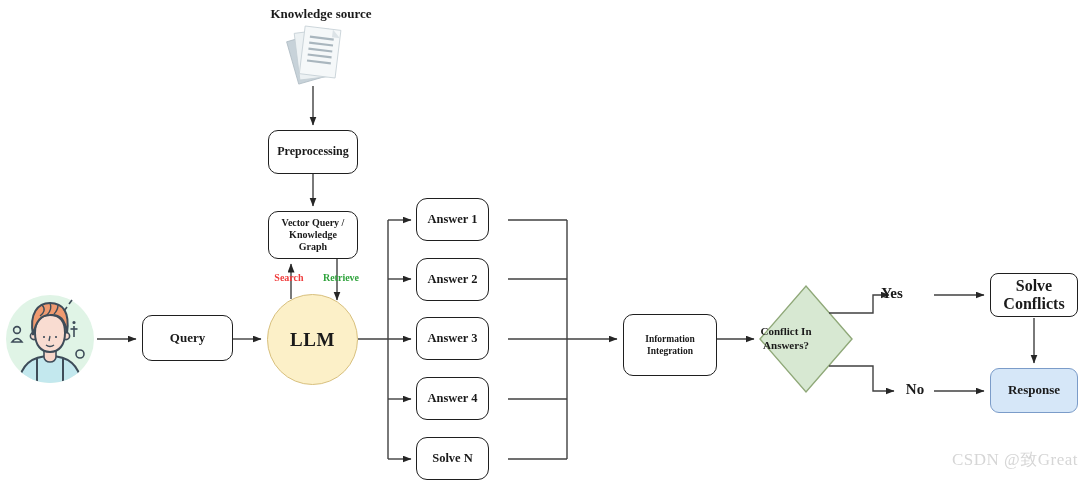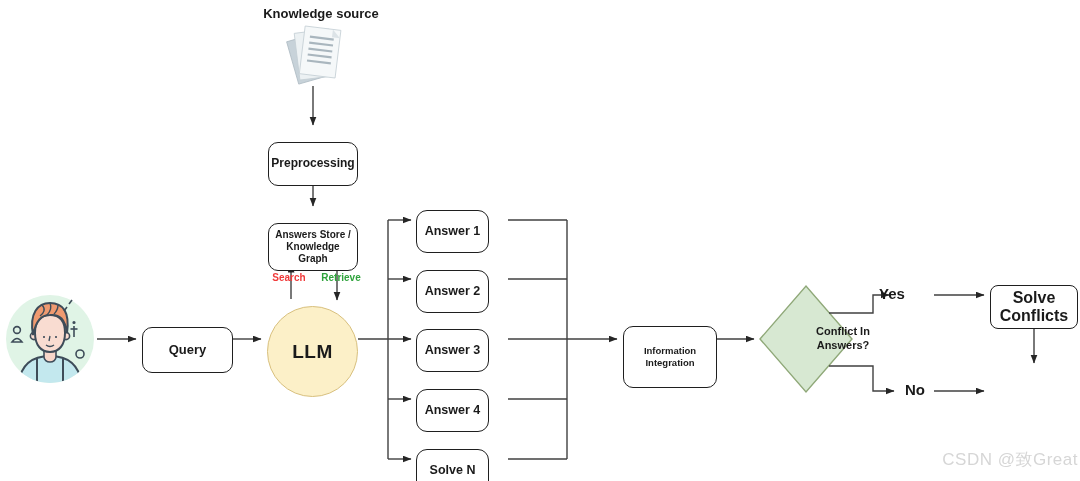--- a/index.html
+++ b/index.html
@@ -1,37 +1,37 @@
 <!DOCTYPE html>
 <html><head>
 <meta charset="utf-8">
 <style>
   html,body { margin:0; padding:0; background:#ffffff; }
   .canvas {
     position:relative; width:1080px; height:481px; background:#ffffff;
-    font-family:Liberation Sans, sans-serif; overflow:hidden;
+    font-family:Liberation Serif, serif; overflow:hidden;
   }
   .wires { position:absolute; left:0; top:0; width:1080px; height:481px; }
   .box {
     position:absolute; box-sizing:border-box;
     background:#ffffff; border:1.5px solid #1f1f1f; border-radius:10px;
     display:flex; flex-direction:column; align-items:center; justify-content:center;
-    text-align:center; font-weight:bold; color:#1a1a1a; line-height:1.15;margin-top:12px;
+    text-align:center; font-weight:bold; color:#1a1a1a; line-height:1.15;
   }
   .lbl { position:absolute; font-weight:bold; color:#1a1a1a; text-align:center; }
   .query         { left:142px; top:315px; width:91px; height:46px; font-size:13px; }
   .preprocessing { left:268px; top:130px; width:90px; height:44px; font-size:12px; }
   .vectorstore   { left:268px; top:211px; width:90px; height:48px; font-size:10px; line-height:12px; }
   .llm {
     left:267px; top:294px; width:91px; height:91px; border-radius:50%;
     background:#FCF0C8; border:1.5px solid #D8C07E; font-size:19px; letter-spacing:0.5px;text-align:center;
   }
   .answer { left:416px; width:73px; height:43px; font-size:12.5px; border-radius:11px; }
   .infointeg { left:623px; top:314px; width:94px; height:62px; font-size:9.5px; line-height:12px; font-weight:bold; }
-  .diamond-text { position:absolute; left:799px; top:325px; width:88px; text-align:center;
+  .diamond-text { position:absolute; left:742px; top:325px; width:88px; text-align:center;
     font-weight:bold; font-size:11px; line-height:13.5px; color:#1a1a1a; }
   .solve    { left:990px; top:273px; width:88px; height:44px; font-size:16px; border-radius:8px; }
   .response { left:990px; top:368px; width:88px; height:45px; font-size:13px; border-radius:9px;
     background:#D6E7F8; border:1.5px solid #7B9CC9; }
   .title-ks  { left:255px; top:6px;  width:132px; font-size:13px; }
   .yes { left:873px; top:285px; width:38px; font-size:15px; }
   .no  { left:898px; top:381px; width:34px; font-size:15px; }
   .search   { left:270px; top:272px; width:38px; font-size:10px; color:#F03B3B; }
   .retrieve { left:318px; top:272px; width:46px; font-size:10px; color:#2FA33C; }
   .watermark {
@@ -151,21 +151,21 @@
 
   <div class="box query">
     <span>Query</span>
   </div>
 
   <div class="box preprocessing">
     <span>Preprocessing</span>
   </div>
 
   <div class="box vectorstore">
-    <span>Answers Store /</span>
+    <span>Vector Query /</span>
     <span>Knowledge</span>
     <span>Graph</span>
   </div>
 
   <div class="box llm">
     <span>LLM</span>
   </div>
 
   <div class="box answer" style="top:198px;">
     <span>Answer 1</span>
@@ -190,15 +190,18 @@
 
   <div class="diamond-text">
     <div>Conflict In</div>
     <div>Answers?</div>
   </div>
 
   <div class="box solve">
     <span>Solve Conflicts</span>
   </div>
 
+  <div class="box response">
+    <span>Response</span>
+  </div>
 
   <div class="watermark">CSDN @致Great</div>
 </div>
 
 </body></html>

